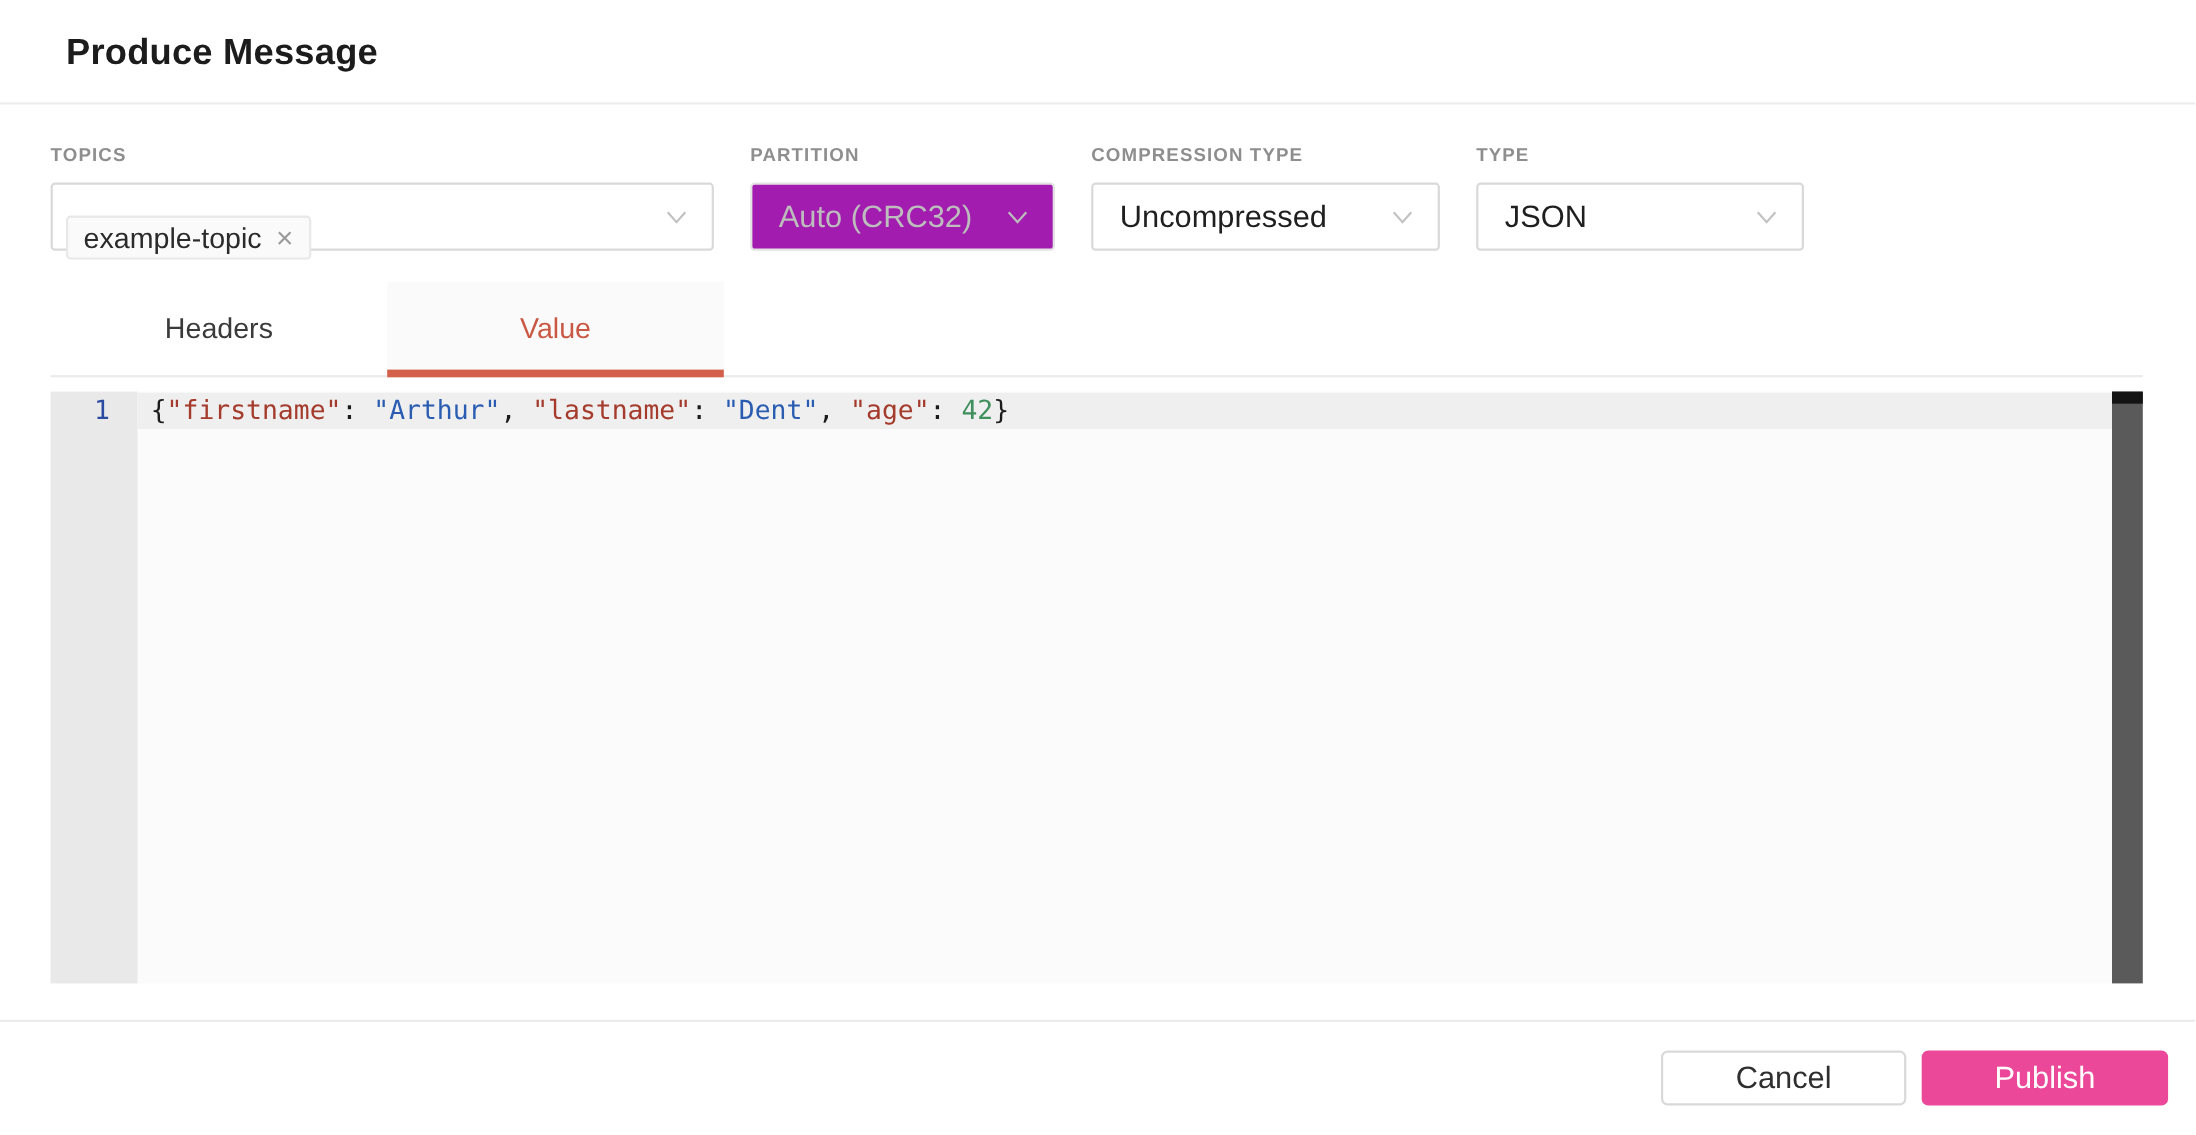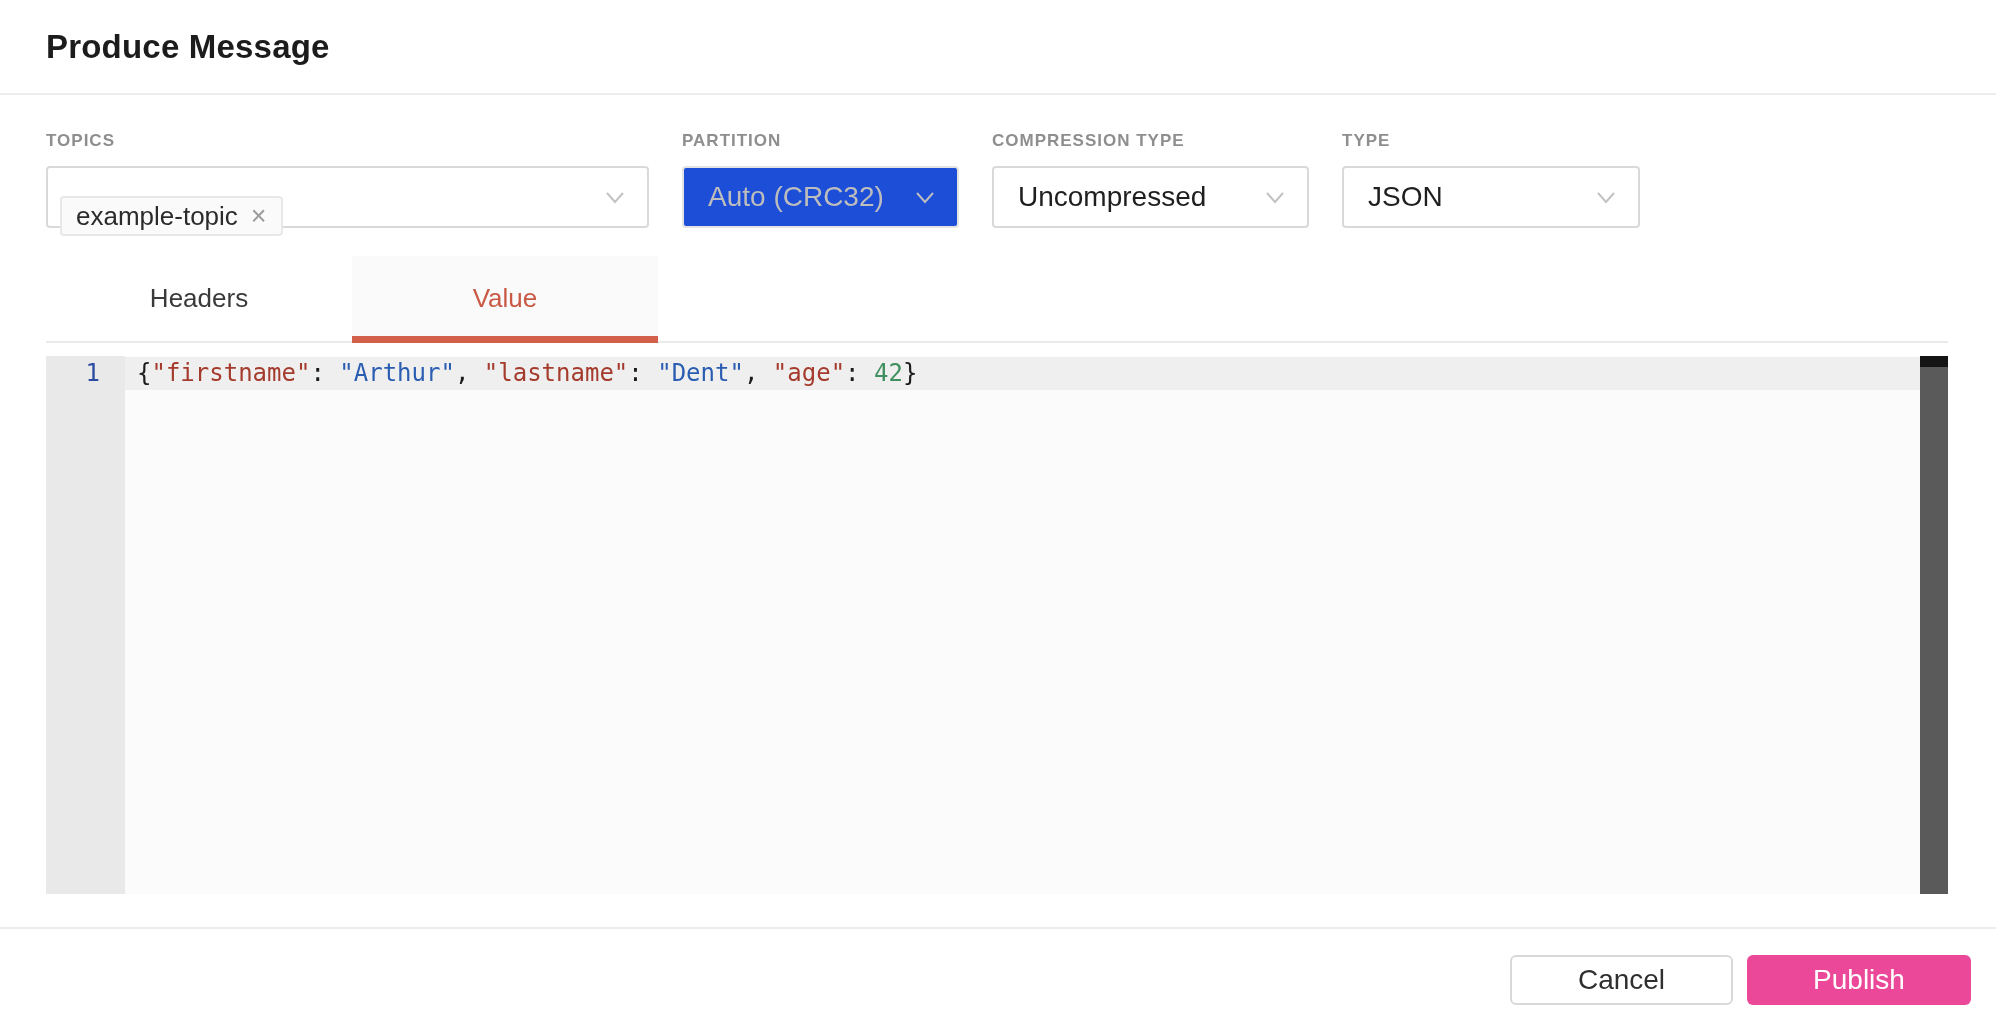--- a/index.html
+++ b/index.html
@@ -3,35 +3,35 @@
 <meta charset="utf-8">
 <style>
   * { box-sizing: border-box; }
   html,body { margin:0; padding:0; background:#fff; }
   .screen {
     position:relative; width:1996px; height:1032px; background:#ffffff;
     font-family:"Liberation Sans", sans-serif; color:#1f1f1f; overflow:hidden;
   }
 
   
-  .modal-header { height:95px; border-bottom:2px solid #ededed; display:flex; align-items:center; padding-left:46px; }
+  .modal-header { height:95px; border-bottom:2px solid #ededed; display:flex; align-items:center; padding-left:60px; }
   .modal-title { font-size:33px; font-weight:600; color:#1c1c1c; margin:0; letter-spacing:.2px; }
 
   
   .form-row { display:flex; padding-left:46px; margin-top:36px; }
   .field { margin-right:33px; }
   .field:last-child { margin-right:0; }
   .field-label { font-size:17px; font-weight:600; color:#8e8e8e; letter-spacing:1px; margin-bottom:15px; text-transform:uppercase; height:20px; line-height:20px; }
   .select {
     height:62px; border:2px solid #d9d9d9; border-radius:4px; background:#fff;
     display:flex; align-items:center; padding:0 56px 0 24px; position:relative;
     font-size:28px; color:#1f1f1f; cursor:pointer;
   }
   .select.multi { padding-left:12px; }
-  .select.disabled { background:#1d4ed8; border-color:#e3e3e3; color:#bdbdbd; cursor:default; }
+  .select.disabled { background:#a21caf; border-color:#e3e3e3; color:#bdbdbd; cursor:default; }
   .w-topics { width:603px; }
   .w-partition { width:277px; }
   .w-compression { width:317px; }
   .w-type { width:298px; }
   .chevron { position:absolute; right:20px; top:50%; margin-top:-12px; width:24px; height:24px; }
   .chevron svg { display:block; }
 
   .tag {
     display:inline-flex; align-items:center; height:40px; background:#fafafa;
     border:2px solid #e8e8e8; border-radius:4px; padding:0 14px; font-size:26px; color:#2b2b2b;margin-top:38px;

